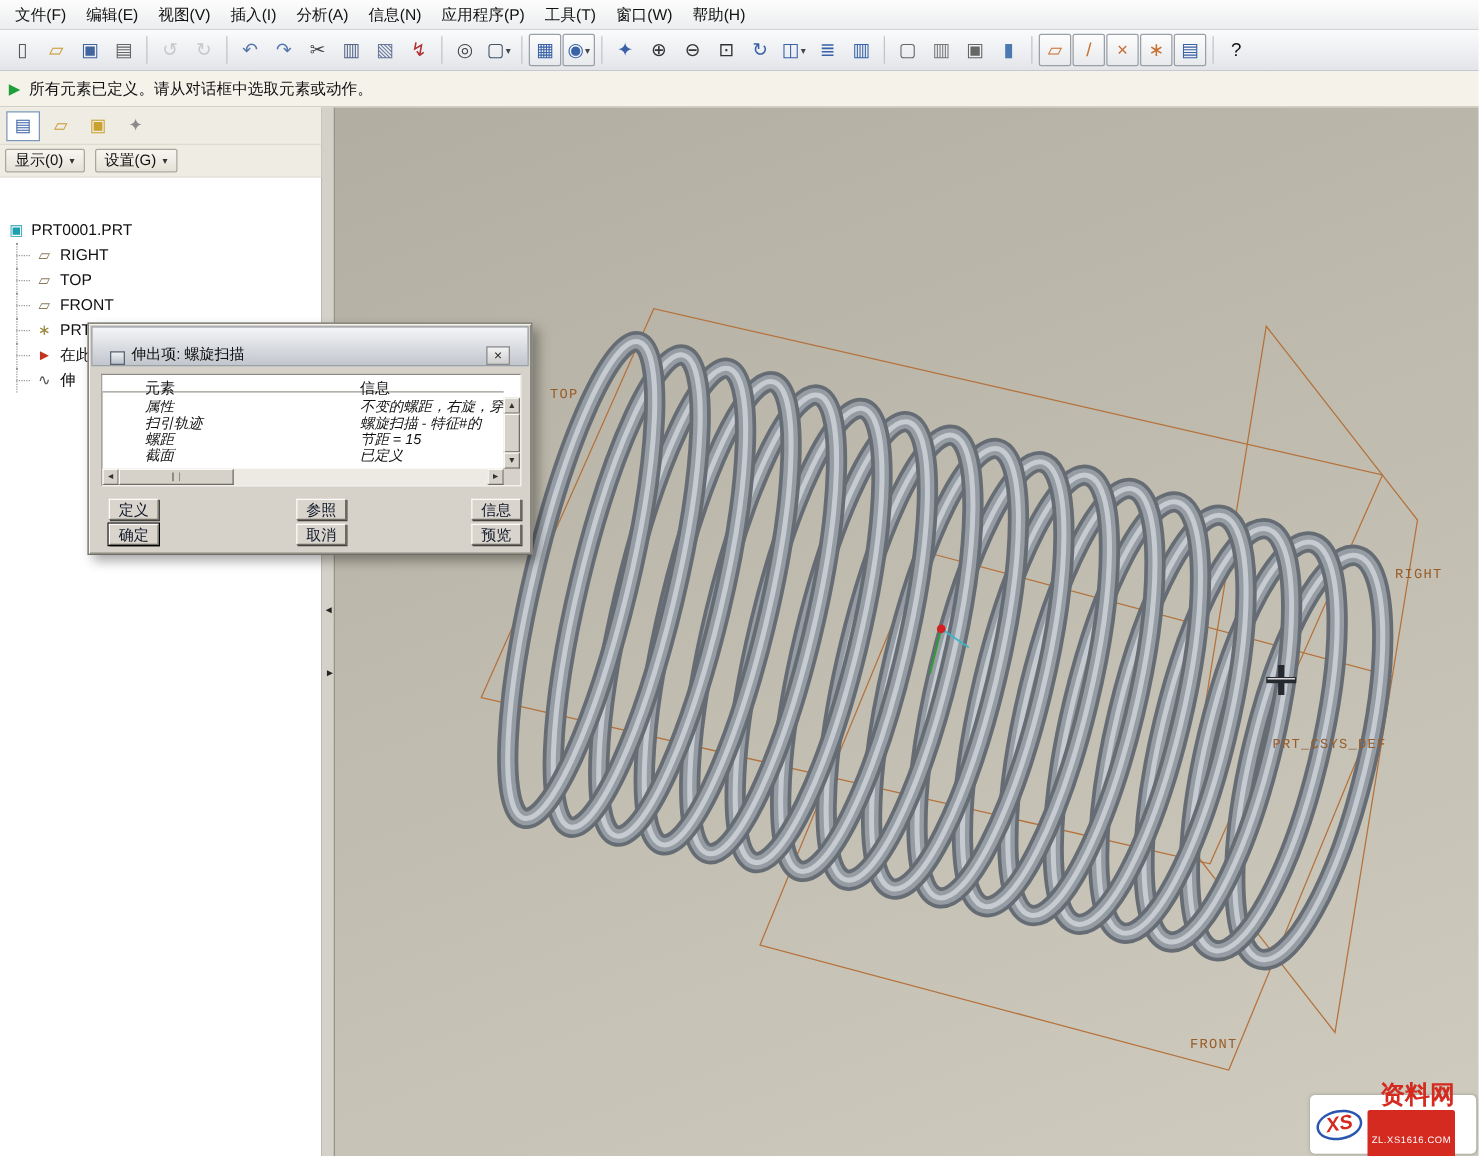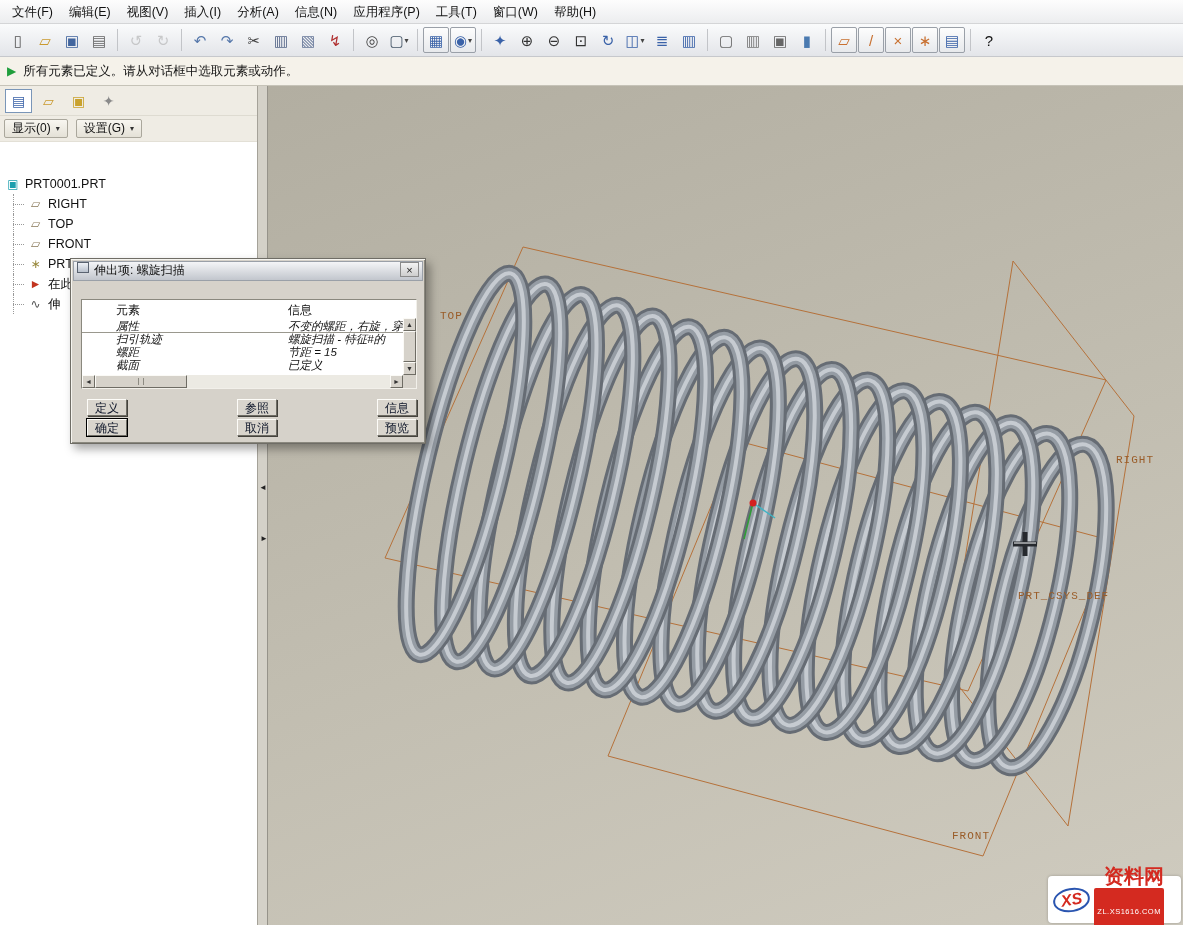--- a/index.html
+++ b/index.html
@@ -61,32 +61,32 @@
   
   .viewport { position:absolute; left:268px; top:86px; width:915px; height:839px;
     background:linear-gradient(160deg,#b2aea1 0%,#c2beb1 55%,#cfcbbf 100%); }
   .viewport svg { position:absolute; left:0; top:0; }
   .vp-label { position:absolute; color:#9a5c28; font-family:"Liberation Mono","DejaVu Sans Mono",monospace;
     font-size:11px; letter-spacing:1px; white-space:nowrap; }
   
   .dialog { position:absolute; left:70px; top:258px; width:356px; height:186px; z-index:40;
     background:#d6d2ca; border:1px solid #6f6d66;
     box-shadow:inset 1px 1px 0 #f5f4ef, inset -1px -1px 0 #8a887e, 4px 5px 9px rgba(0,0,0,.35); }
-  .dlg-title { height:20px; margin:2px 2px 0 2px; border:1px solid #9aa0a8;
+  .dlg-title { height:32px; margin:2px 2px 0 2px; border:1px solid #9aa0a8;
     background:linear-gradient(#f4f5f7,#c2c6cd);
-    display:flex; align-items:flex-start; gap:5px; padding:0 3px; font-size:12px; }
+    display:flex; align-items:flex-end; gap:5px; padding:0 14px; font-size:12px; }
   .dlg-ico { width:12px; height:11px; background:linear-gradient(#eef1f6,#b9c1cc);
     border:1px solid #5a6370; }
   .dlg-title-text { flex:1; color:#111; }
   .dlg-close { width:19px; height:15px; display:flex; align-items:center; justify-content:center;
     background:linear-gradient(#f3f3f3,#cecece); border:1px solid #8a8a8a; font-size:11px; color:#222; }
   .dlg-body { position:absolute; left:0; top:24px; right:0; bottom:0; }
   .elem-table { position:absolute; left:10px; top:16px; width:336px; height:90px; background:#fff;
     border:1px solid; border-color:#8a887e #f2f0ea #f2f0ea #8a887e; }
-  .et-header { position:absolute; left:0; top:0; right:13px; height:33px; background:#fff;
+  .et-header { position:absolute; left:0; top:0; right:13px; height:14px; background:#fff;
     border-bottom:1px solid #9a988e; font-size:12px; }
   .et-h1 { position:absolute; left:34px; top:2px; }
   .et-h2 { position:absolute; left:206px; top:2px; }
   .et-rows { position:absolute; left:0; top:20px; right:13px; bottom:13px; overflow:hidden;font-style:italic; }
   .et-row { position:relative; height:13px; font-size:11.5px; line-height:13px; }
   .et-c1 { position:absolute; left:34px; white-space:nowrap; }
   .et-c2 { position:absolute; left:206px; right:0; white-space:nowrap; overflow:hidden; }
   .vscroll { position:absolute; right:0; top:18px; bottom:13px; width:13px; background:#eceae3;
     display:flex; flex-direction:column; }
   .hscroll { position:absolute; left:0; bottom:0; right:13px; height:13px; background:#eceae3;

